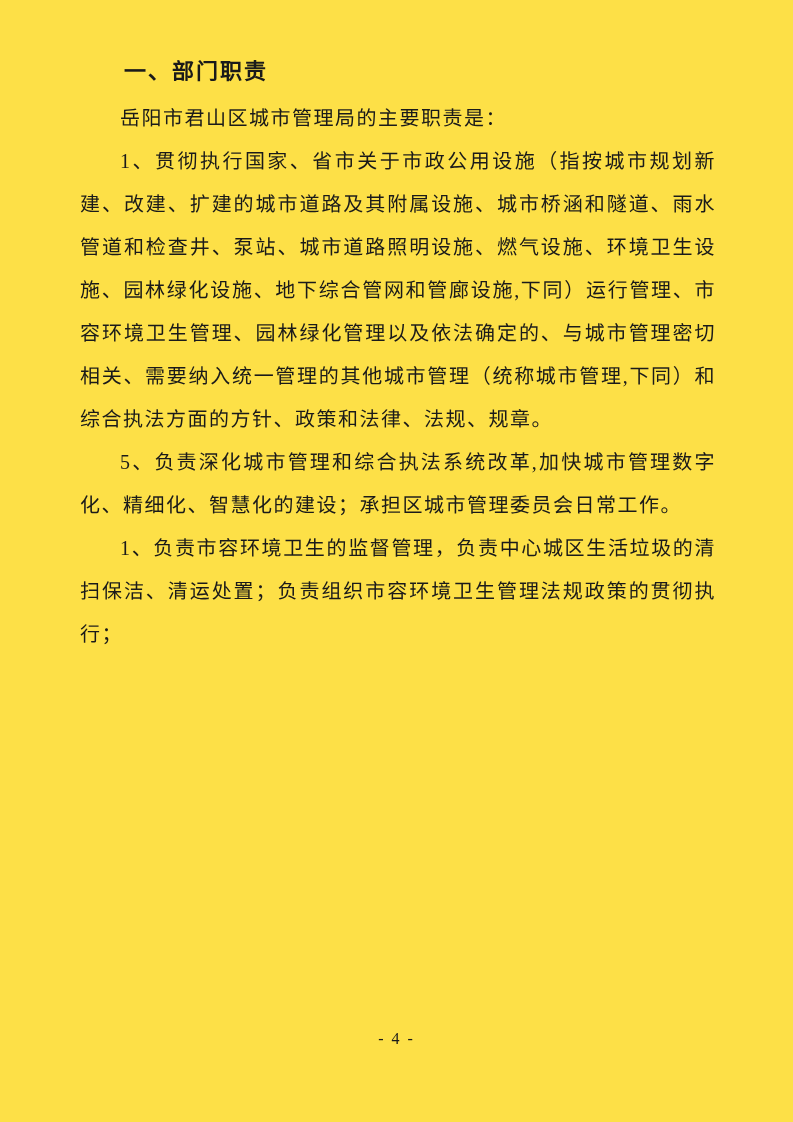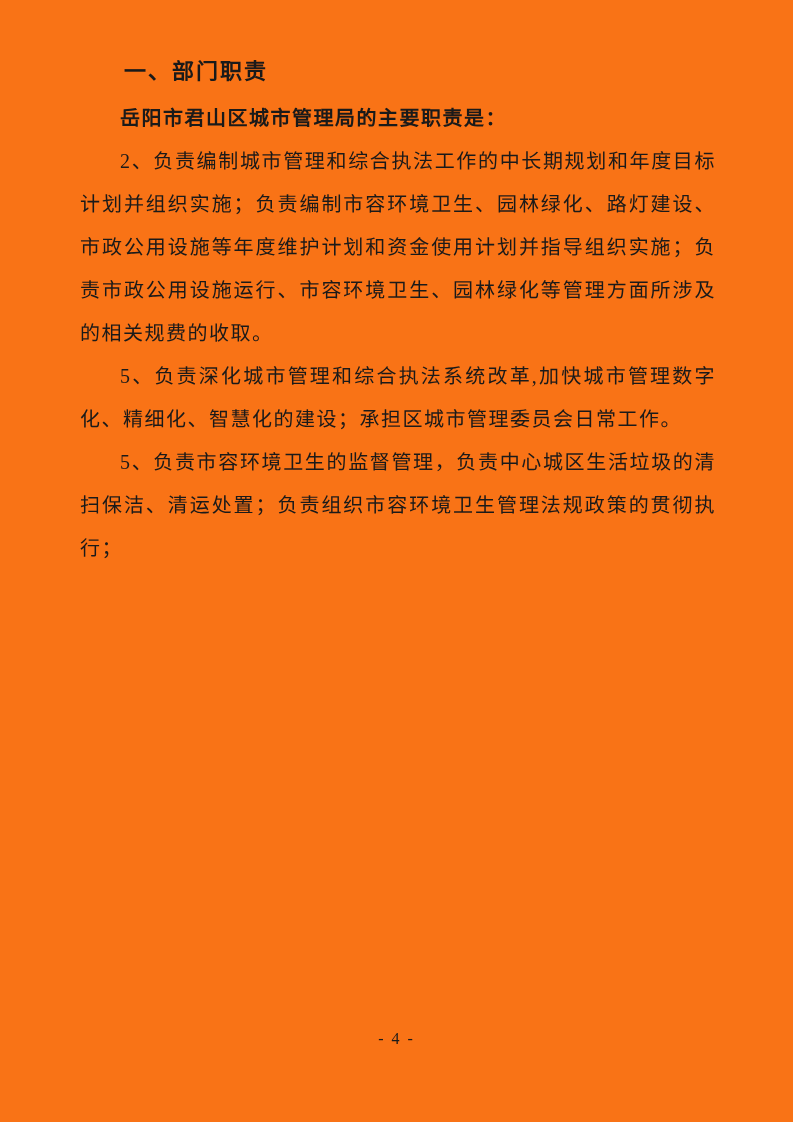--- a/index.html
+++ b/index.html
@@ -5,21 +5,21 @@
   html, body {
     margin: 0;
     padding: 0;
     background: #ffffff;
   }
   .page {
     position: relative;
     width: 793px;
     height: 1122px;
     margin: 0 auto;
-    background: #f97316;
+    background: #fde047;
     color: #1a1a1a;
     overflow: hidden;
     font-family: "Liberation Serif", "DejaVu Serif", serif;
   }
   .content {
     position: absolute;
     left: 80px;
     top: 50px;
     width: 636px;
   }
@@ -31,21 +31,20 @@
     line-height: 43px;
     letter-spacing: 2px;
     text-indent: 2em;
   }
   .intro {
     margin: 0;
     font-size: 20px;
     line-height: 43px;
     letter-spacing: 1.5px;
     text-indent: 2em;
-    font-weight: bold;
   }
   .para {
     margin: 0;
     font-size: 20px;
     line-height: 43px;
     letter-spacing: 1.5px;
     text-indent: 2em;
     text-align: justify;
     text-justify: inter-character;
   }
@@ -60,18 +59,18 @@
     color: #1a1a1a;
   }
 </style>
 </head>
 <body>
 
 <div class="page">
   <div class="content">
     <h2 class="heading">一、部门职责</h2>
     <p class="intro">岳阳市君山区城市管理局的主要职责是：</p>
-    <p class="para">2、负责编制城市管理和综合执法工作的中长期规划和年度目标计划并组织实施；负责编制市容环境卫生、园林绿化、路灯建设、市政公用设施等年度维护计划和资金使用计划并指导组织实施；负责市政公用设施运行、市容环境卫生、园林绿化等管理方面所涉及的相关规费的收取。</p>
+    <p class="para">1、贯彻执行国家、省市关于市政公用设施（指按城市规划新建、改建、扩建的城市道路及其附属设施、城市桥涵和隧道、雨水管道和检查井、泵站、城市道路照明设施、燃气设施、环境卫生设施、园林绿化设施、地下综合管网和管廊设施,下同）运行管理、市容环境卫生管理、园林绿化管理以及依法确定的、与城市管理密切相关、需要纳入统一管理的其他城市管理（统称城市管理,下同）和综合执法方面的方针、政策和法律、法规、规章。</p>
     <p class="para">5、负责深化城市管理和综合执法系统改革,加快城市管理数字化、精细化、智慧化的建设；承担区城市管理委员会日常工作。</p>
-    <p class="para">5、负责市容环境卫生的监督管理，负责中心城区生活垃圾的清扫保洁、清运处置；负责组织市容环境卫生管理法规政策的贯彻执行；</p>
+    <p class="para">1、负责市容环境卫生的监督管理，负责中心城区生活垃圾的清扫保洁、清运处置；负责组织市容环境卫生管理法规政策的贯彻执行；</p>
   </div>
   <div class="page-number">- 4 -</div>
 </div>
 
 </body></html>

